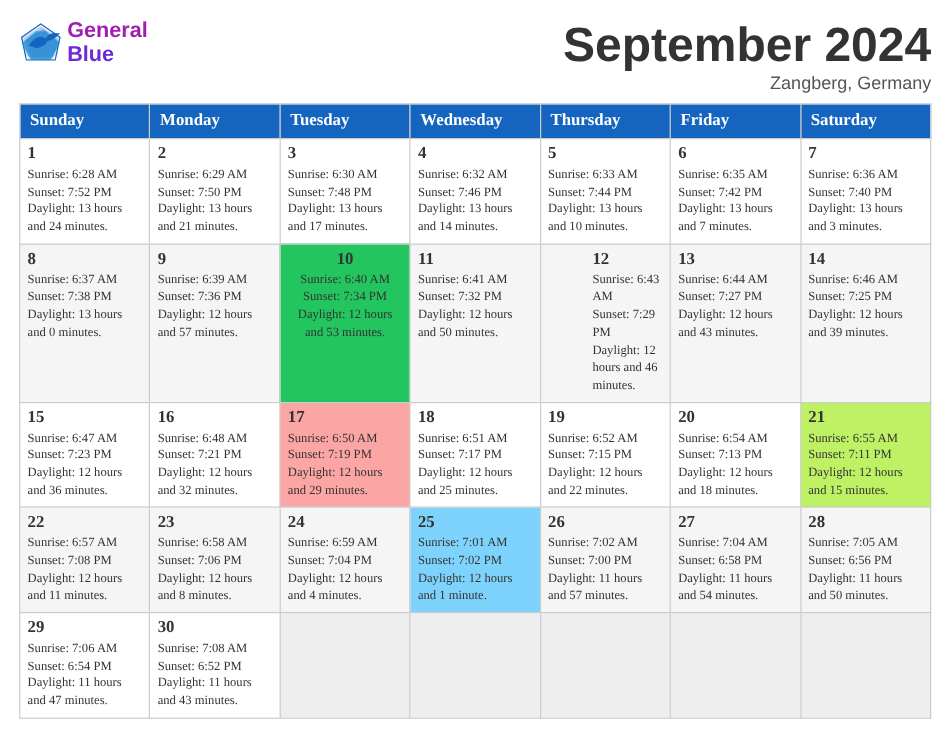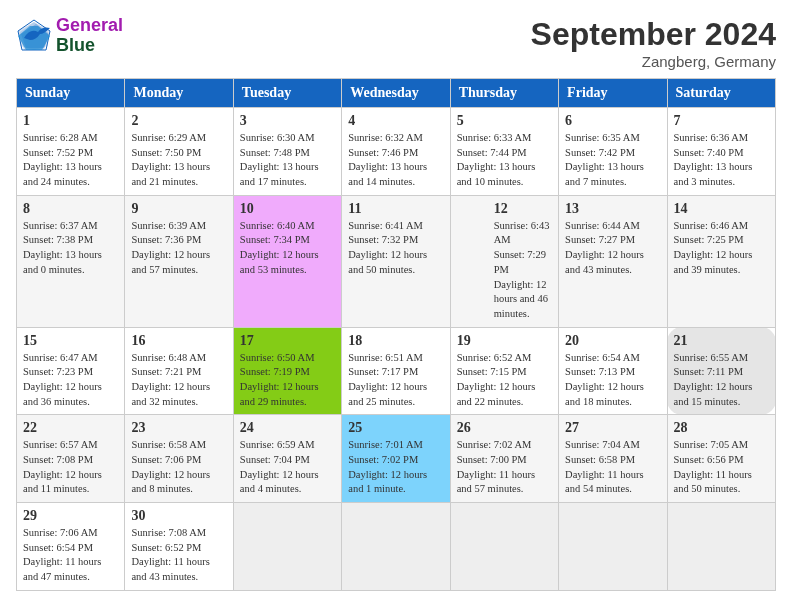--- a/index.html
+++ b/index.html
@@ -27,31 +27,31 @@
       line-height: 1.1;
     }
     .logo-general {
       font-size: 18px;
       font-weight: bold;
       color: #a21caf;
     }
     .logo-blue {
       font-size: 18px;
       font-weight: bold;
-      color: #14532d;
+      color: #6d28d9;
     }
     .logo-icon {
       width: 36px;
       height: 36px;
     }
     .title-area {
       text-align: right;
     }
     .calendar-title {
-      font-size: 32px;
+      font-size: 40px;
       font-weight: bold;
       color: #333;
     }
     .calendar-subtitle {
       font-size: 15px;
       color: #555;
     }
     table {
       width: 100%;
       border-collapse: collapse;
@@ -164,21 +164,21 @@
       </tr>
       <tr style="background: rgb(245, 245, 245);">
         <td style="background: rgb(245, 245, 245);">
           <span class="day-num">8</span>
           <div class="day-info">Sunrise: 6:37 AM<br>Sunset: 7:38 PM<br>Daylight: 13 hours and 0 minutes.</div>
         </td>
         <td style="background: rgb(245, 245, 245);">
           <span class="day-num">9</span>
           <div class="day-info">Sunrise: 6:39 AM<br>Sunset: 7:36 PM<br>Daylight: 12 hours and 57 minutes.</div>
         </td>
-        <td style="background: #f0abfc;">
+        <td style="background: #22c55e; text-align: center;">
           <span class="day-num">10</span>
           <div class="day-info">Sunrise: 6:40 AM<br>Sunset: 7:34 PM<br>Daylight: 12 hours and 53 minutes.</div>
         </td>
         <td style="background: rgb(245, 245, 245);">
           <span class="day-num">11</span>
           <div class="day-info">Sunrise: 6:41 AM<br>Sunset: 7:32 PM<br>Daylight: 12 hours and 50 minutes.</div>
         </td>
         <td style="background: rgb(245, 245, 245); padding-left: 43px;">
           <span class="day-num">12</span>
           <div class="day-info">Sunrise: 6:43 AM<br>Sunset: 7:29 PM<br>Daylight: 12 hours and 46 minutes.</div>
@@ -194,37 +194,37 @@
       </tr>
       <tr style="background: rgb(255, 255, 255);">
         <td style="background: rgb(255, 255, 255); margin-left: 16px;">
           <span class="day-num">15</span>
           <div class="day-info">Sunrise: 6:47 AM<br>Sunset: 7:23 PM<br>Daylight: 12 hours and 36 minutes.</div>
         </td>
         <td style="background: rgb(255, 255, 255);">
           <span class="day-num">16</span>
           <div class="day-info">Sunrise: 6:48 AM<br>Sunset: 7:21 PM<br>Daylight: 12 hours and 32 minutes.</div>
         </td>
-        <td style="background: #84cc16;">
+        <td style="background: #fca5a5;">
           <span class="day-num">17</span>
           <div class="day-info">Sunrise: 6:50 AM<br>Sunset: 7:19 PM<br>Daylight: 12 hours and 29 minutes.</div>
         </td>
         <td style="background: rgb(255, 255, 255);">
           <span class="day-num">18</span>
           <div class="day-info">Sunrise: 6:51 AM<br>Sunset: 7:17 PM<br>Daylight: 12 hours and 25 minutes.</div>
         </td>
         <td style="background: rgb(255, 255, 255);">
           <span class="day-num">19</span>
           <div class="day-info">Sunrise: 6:52 AM<br>Sunset: 7:15 PM<br>Daylight: 12 hours and 22 minutes.</div>
         </td>
         <td style="background: rgb(255, 255, 255);">
           <span class="day-num">20</span>
           <div class="day-info">Sunrise: 6:54 AM<br>Sunset: 7:13 PM<br>Daylight: 12 hours and 18 minutes.</div>
         </td>
-        <td style="background: #e5e5e5; border-radius: 15px;">
+        <td style="background: #bef264;">
           <span class="day-num">21</span>
           <div class="day-info">Sunrise: 6:55 AM<br>Sunset: 7:11 PM<br>Daylight: 12 hours and 15 minutes.</div>
         </td>
       </tr>
       <tr style="background: rgb(245, 245, 245); padding-left: 16px;">
         <td style="background: rgb(245, 245, 245);">
           <span class="day-num">22</span>
           <div class="day-info">Sunrise: 6:57 AM<br>Sunset: 7:08 PM<br>Daylight: 12 hours and 11 minutes.</div>
         </td>
         <td style="background: rgb(245, 245, 245);">

